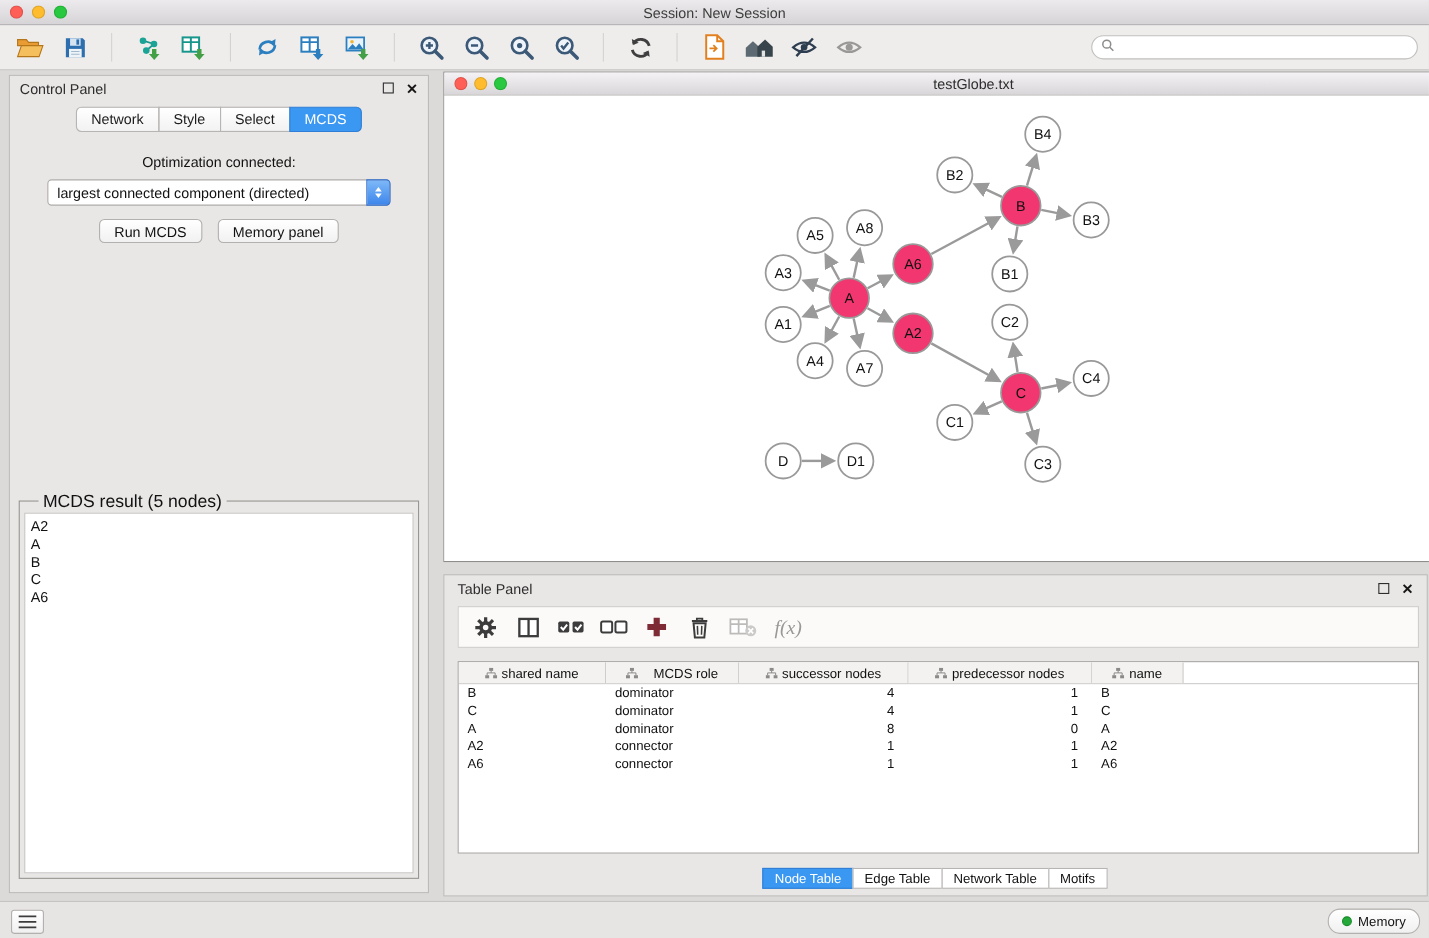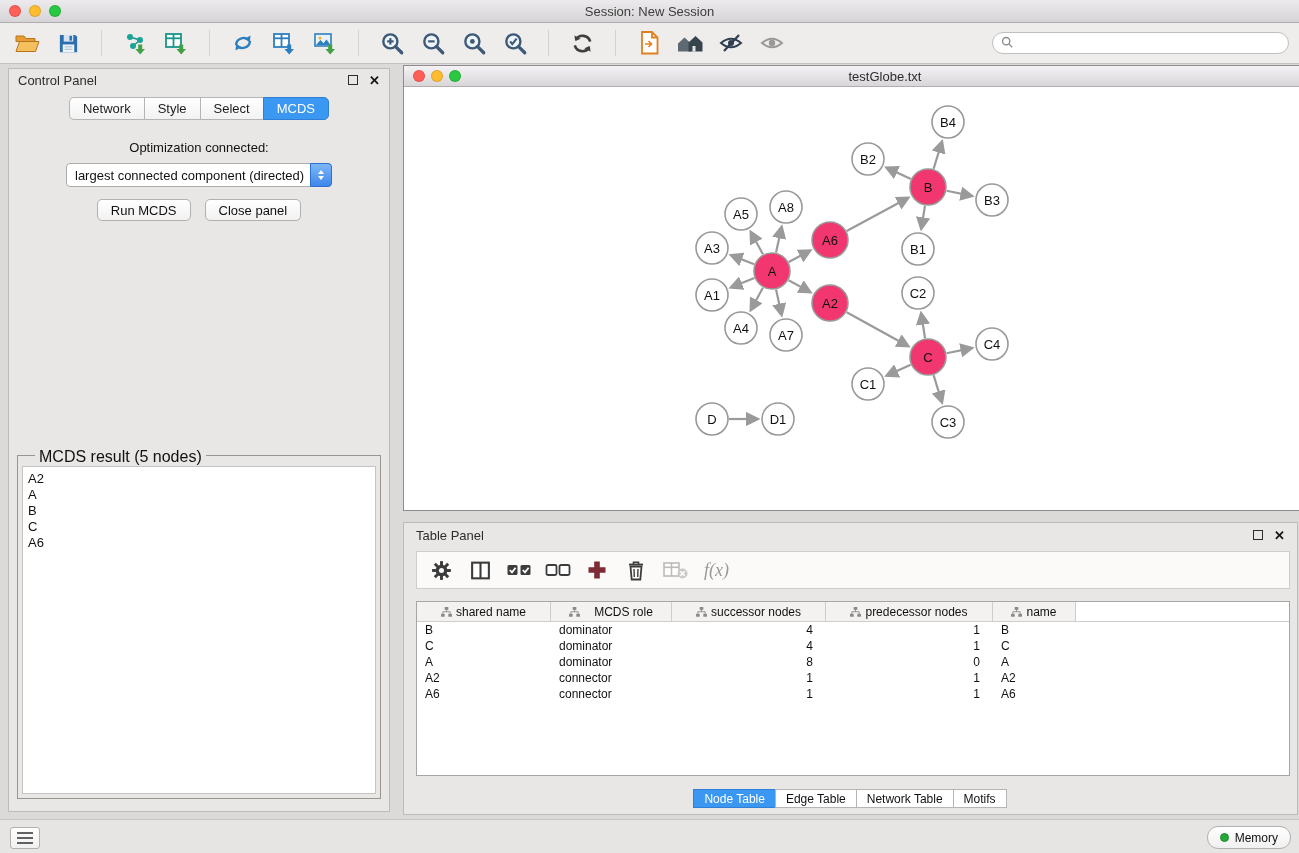--- a/index.html
+++ b/index.html
@@ -31,21 +31,21 @@
   .spacer{flex:1}
   .win-float{width:8px;height:8px;border:1.5px solid #2d2d2d;margin-right:11px;display:inline-block}
   .win-close{font-size:13px;font-weight:bold;color:#151515;line-height:1}
   .cp-tabs{display:flex;justify-content:center;margin-top:6px}
   .cp-tab{height:23px;padding:0 13px;display:flex;align-items:center;background:linear-gradient(#fff,#f2f2f2);
     border:1px solid #b7b5b3;margin-left:-1px;font-size:13px;color:#1d1d1d;box-sizing:border-box}
   .cp-tab:first-child{border-radius:5px 0 0 5px;margin-left:0}
   .cp-tab:last-child{border-radius:0 5px 5px 0}
   .cp-tab.active{background:#3a97f2;border-color:#2f7fd6;color:#fff}
   .opt-label{text-align:center;font-size:13px;margin-top:20px}
-  .dropdown{position:relative;margin:8px auto 0;width:266px;height:24px;background:#fff;border:1px solid #aeacaa;
+  .dropdown{position:relative;margin:8px auto 0;width:312px;height:24px;background:#fff;border:1px solid #aeacaa;
     border-radius:4px;font-size:13px;display:flex;align-items:center;padding-left:8px;box-sizing:border-box}
   .dd-stepper{position:absolute;right:-1px;top:-1px;width:22px;height:24px;
     background:linear-gradient(#7db8f7,#3e86ec);border:1px solid #2f6fd0;border-radius:0 4px 4px 0;
     display:flex;flex-direction:column;align-items:center;justify-content:center;gap:2px;box-sizing:border-box}
   .dd-arrow-up{width:0;height:0;border-left:3.5px solid transparent;border-right:3.5px solid transparent;border-bottom:4.5px solid #fff}
   .dd-arrow-down{width:0;height:0;border-left:3.5px solid transparent;border-right:3.5px solid transparent;border-top:4.5px solid #fff}
   .cp-buttons{display:flex;justify-content:center;gap:14px;margin-top:12px}
   .mac-btn{height:22px;padding:0 13px;background:linear-gradient(#fff,#f1f1f1);border:1px solid #b3b1af;
     border-radius:5px;font-size:13px;color:#111;font-family:inherit;display:flex;align-items:center}
   .mcds-fieldset{position:absolute;left:8px;right:8px;top:386px;bottom:12px;border:1px solid #98968f;background:#e9e7e6}
@@ -262,21 +262,21 @@
   <div class="opt-label">Optimization connected:</div>
   <div class="dropdown">
     <span>largest connected component (directed)</span>
     <span class="dd-stepper">
       <span class="dd-arrow-up"></span>
         <span class="dd-arrow-down"></span>
     </span>
   </div>
   <div class="cp-buttons">
     <button class="mac-btn">Run MCDS</button>
-    <button class="mac-btn">Close panel</button>
+    <button class="mac-btn">Memory panel</button>
   </div>
   <div class="mcds-fieldset">
     <span class="mcds-legend">MCDS result (5 nodes)</span>
     <div class="mcds-list">
         <div class="mcds-item">A2</div>
         <div class="mcds-item">A</div>
         <div class="mcds-item">B</div>
         <div class="mcds-item">C</div>
         <div class="mcds-item">A6</div>
       </div>

